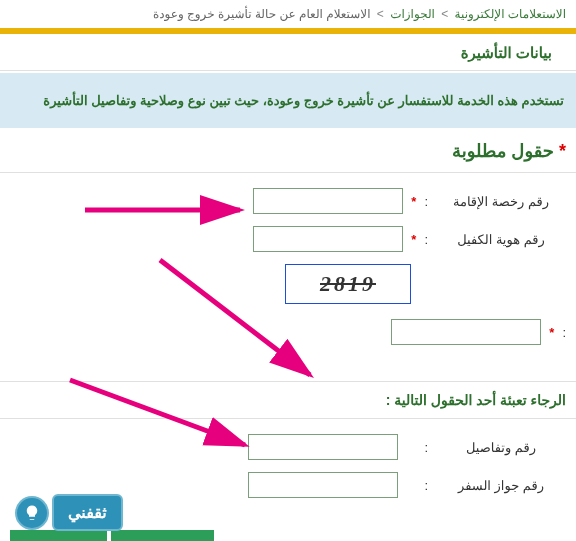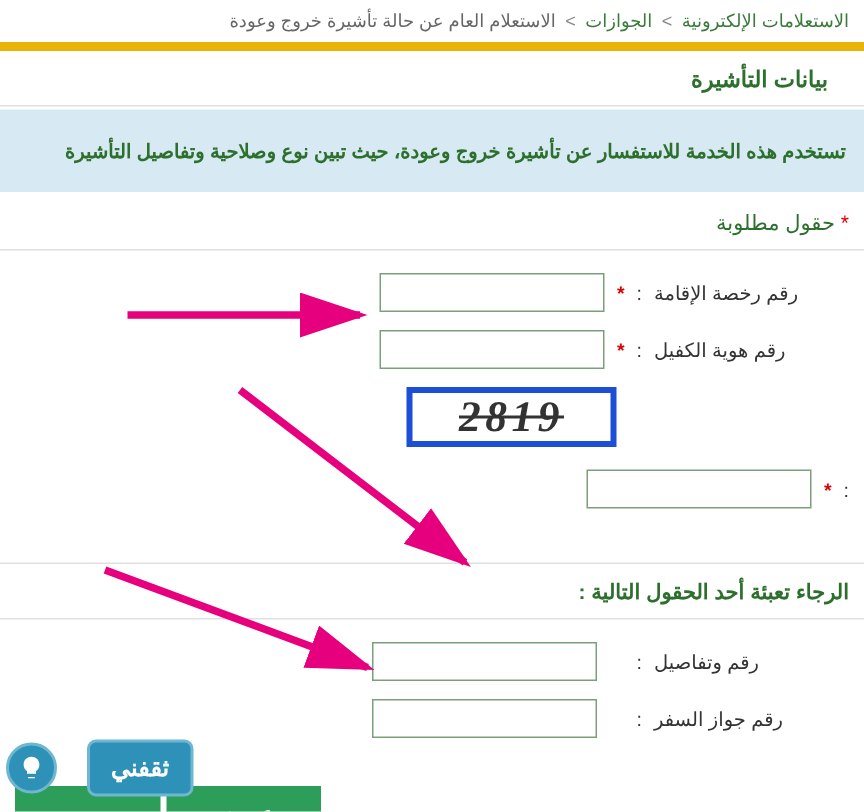--- a/index.html
+++ b/index.html
@@ -32,55 +32,55 @@
   background: #d7eaf3;
   color: #2d6f2d;
   padding: 20px 12px;
   font-size: 13px;
   font-weight: bold;
   margin: 2px 0;
 }
 .sub-title {
   padding: 10px 10px;
   color: #2d6f2d;
-  font-size: 14px;
-  font-weight: normal;
+  font-size: 18px;
+  font-weight: bold;
   border-bottom: 1px solid #e0e0e0;
 }
 .req { color: #d00; }
 .form-area { padding: 15px 10px 10px; }
 .form-row {
   display: flex;
   align-items: center;
   margin-bottom: 12px;
   gap: 8px;
 }
 .form-row label {
   width: 130px;
   color: #333;
   font-size: 13px;
-  text-align: left;
+  text-align: center;
 }
 .form-row .colon { color: #333; }
 .form-row .asterisk { color: #d00; font-weight: bold; }
 .form-row input[type=text] {
   width: 150px;
   height: 26px;
   border: 1px solid #7a9f7a;
   padding: 2px 5px;
   font-family: inherit;
 }
 .captcha-box {
-  width: 140px;
+  width: 126px;
   height: 40px;
-  border: 4px solid #1d4ed8;
+  border: 1px solid #1d4ed8;
   display: flex;
   align-items: center;
   justify-content: center;
-  font-size: 29px;
+  font-size: 22px;
   font-weight: bold;
   color: #333;
   font-style: italic;
   text-decoration: line-through;
   letter-spacing: 3px;
   font-family: Georgia, serif;
   background: #fff;
   margin-right: 155px;
   margin-bottom: 15px;
 }
@@ -109,24 +109,24 @@
   cursor: pointer;
 }
 .arrow {
   position: absolute;
   pointer-events: none;
 }
 .arrow svg { display: block; }
 .logo-badge {
   position: absolute;
   bottom: 10px;
-  left: 4px;
-  display: flex;
-  align-items: center;
-  gap: 20px;
+  left: 15px;
+  display: flex;
+  align-items: center;
+  gap: 3px;
   pointer-events: none;
   justify-content: center;
 }
 .logo-bulb {
   width: 34px;
   height: 34px;
   border-radius: 50%;
   background: #2d91b8;
   border: 2px solid #6fb7d1;
   display: flex;

